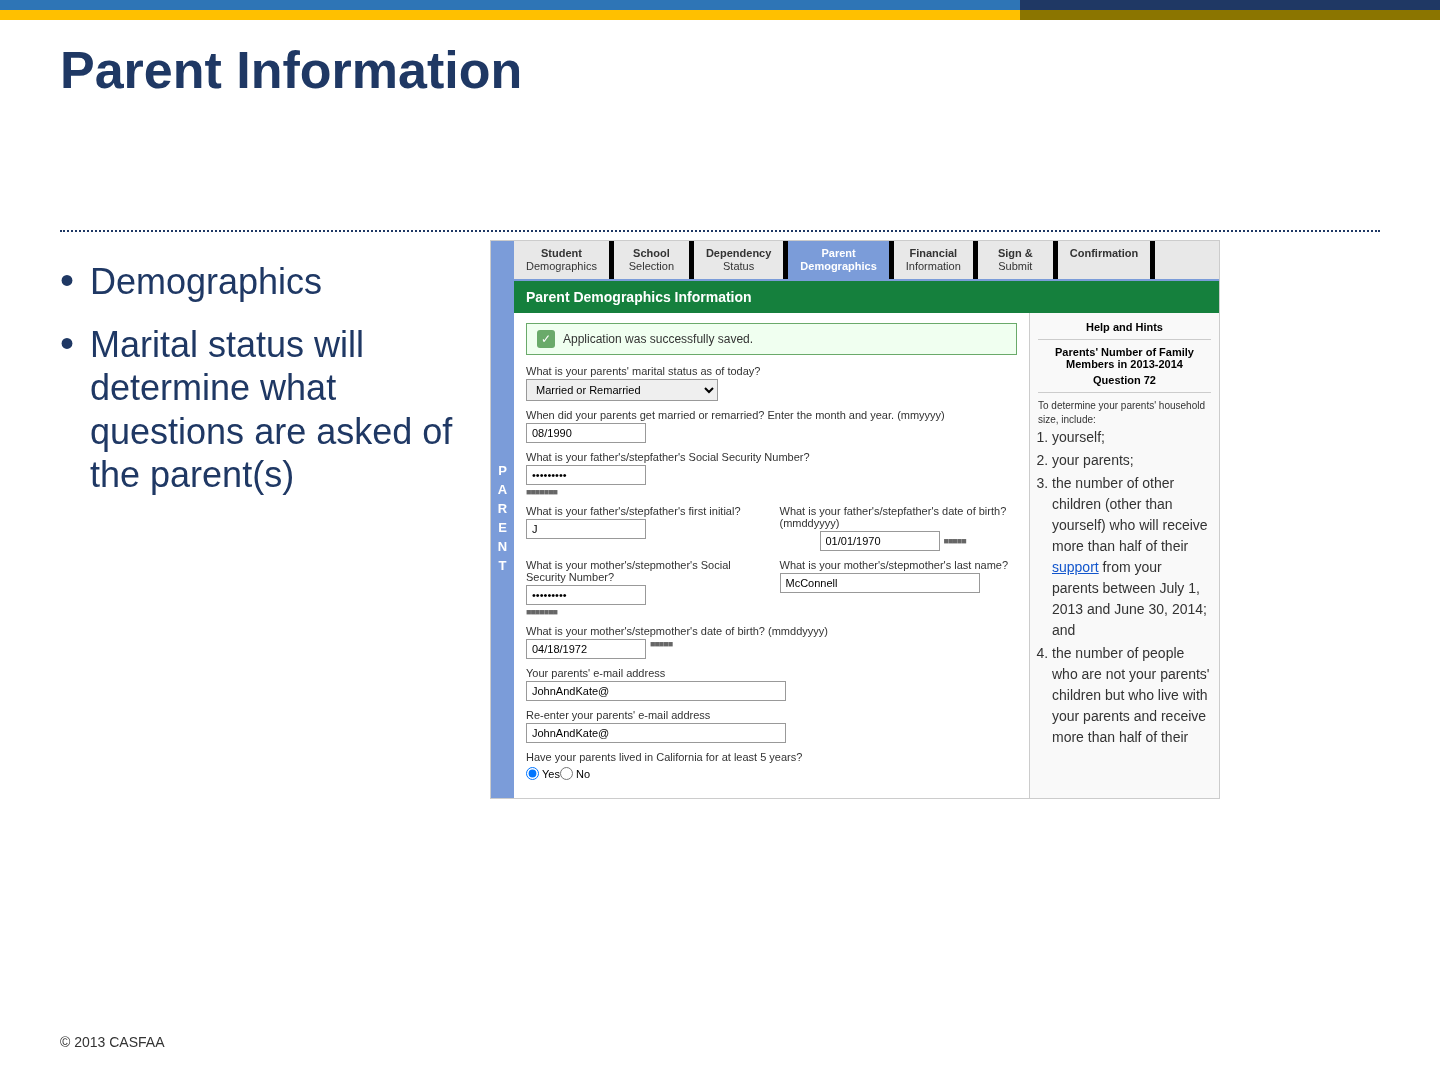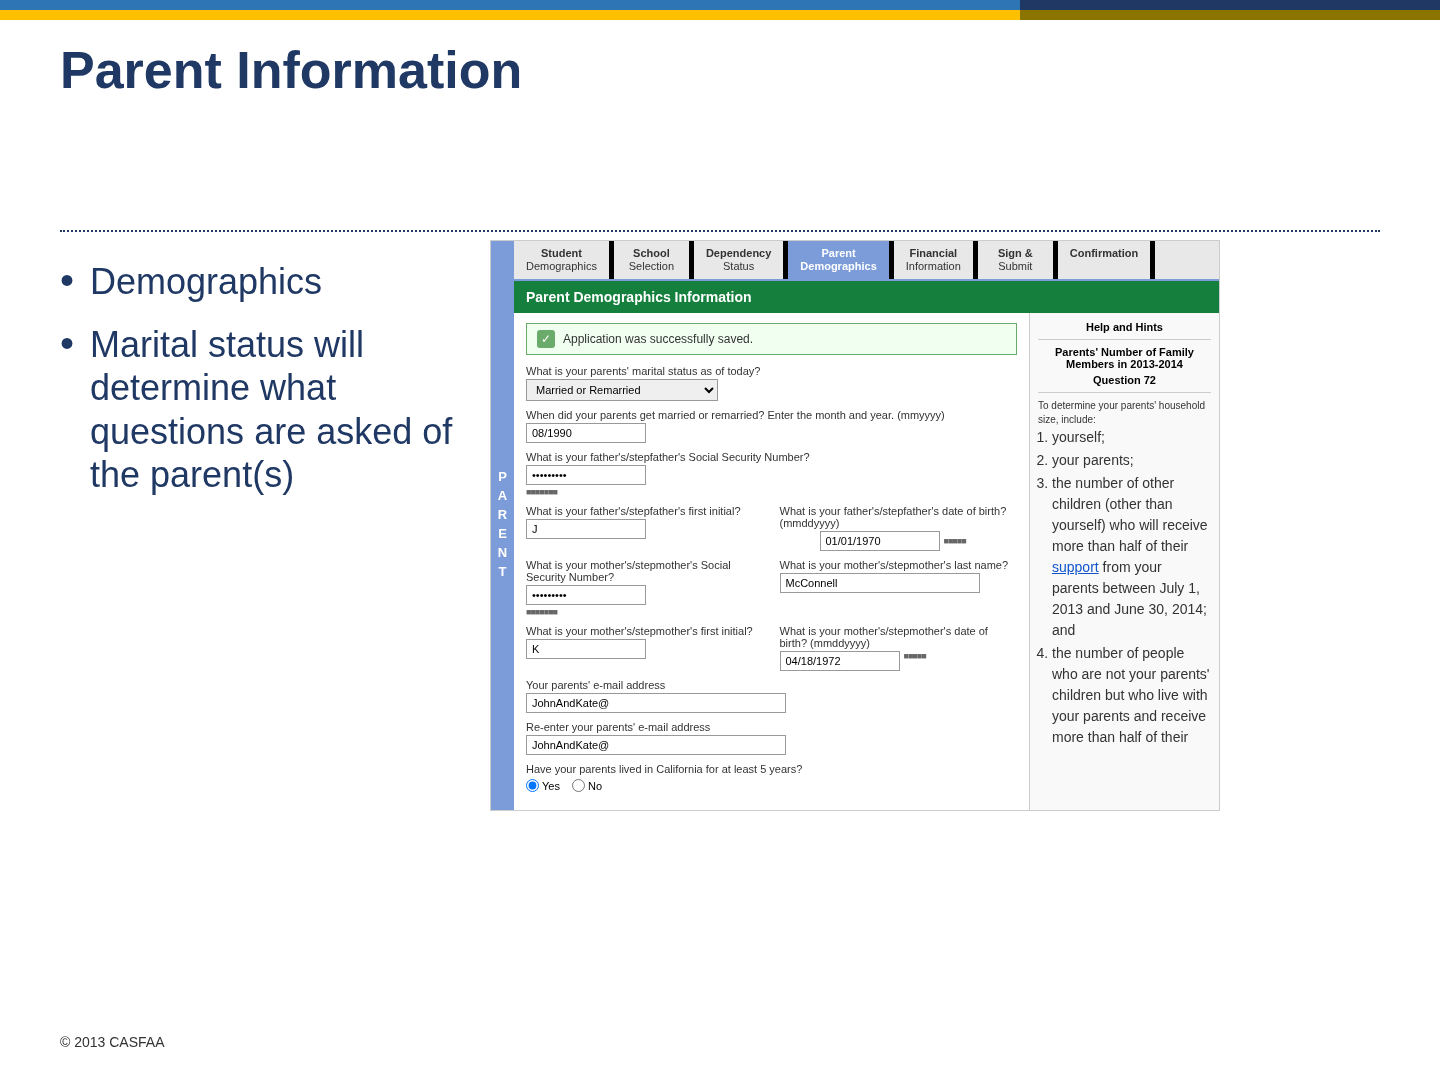--- a/index.html
+++ b/index.html
@@ -250,21 +250,20 @@
     }
     .help-link {
       color: #1155CC;
       text-decoration: underline;
     }
 
     
     .radio-group {
       display: flex;
       align-items: center;
-      gap: 12px;
       font-size: 11px;
       margin-top: 4px;
     }
     .radio-label {
       display: flex;
       align-items: center;
       gap: 3px;
     }
 
     
@@ -409,24 +408,20 @@
               <span class="mask-icon">■■■■■■■</span>
             </div>
           </div>
           <div class="col-half">
             <div class="field-label">What is your mother's/stepmother's last name?</div>
             <input type="text" class="field-input" value="McConnell" style="">
           </div>
         </div>
 
         <div class="two-col">
-          <div class="col-half">
-            <div class="field-label">What is your mother's/stepmother's first initial?</div>
-            <input type="text" class="field-input-sm" value="K" style="">
-          </div>
           <div class="col-half">
             <div class="field-label">What is your mother's/stepmother's date of birth? (mmddyyyy)</div>
             <div style="display:flex;align-items:flex-start;gap:4px;">
               <input type="text" class="field-input-sm" value="04/18/1972" style="">
               <span class="mask-icon">■■■■■</span>
             </div>
           </div>
         </div>
 
         <div class="field-group">

